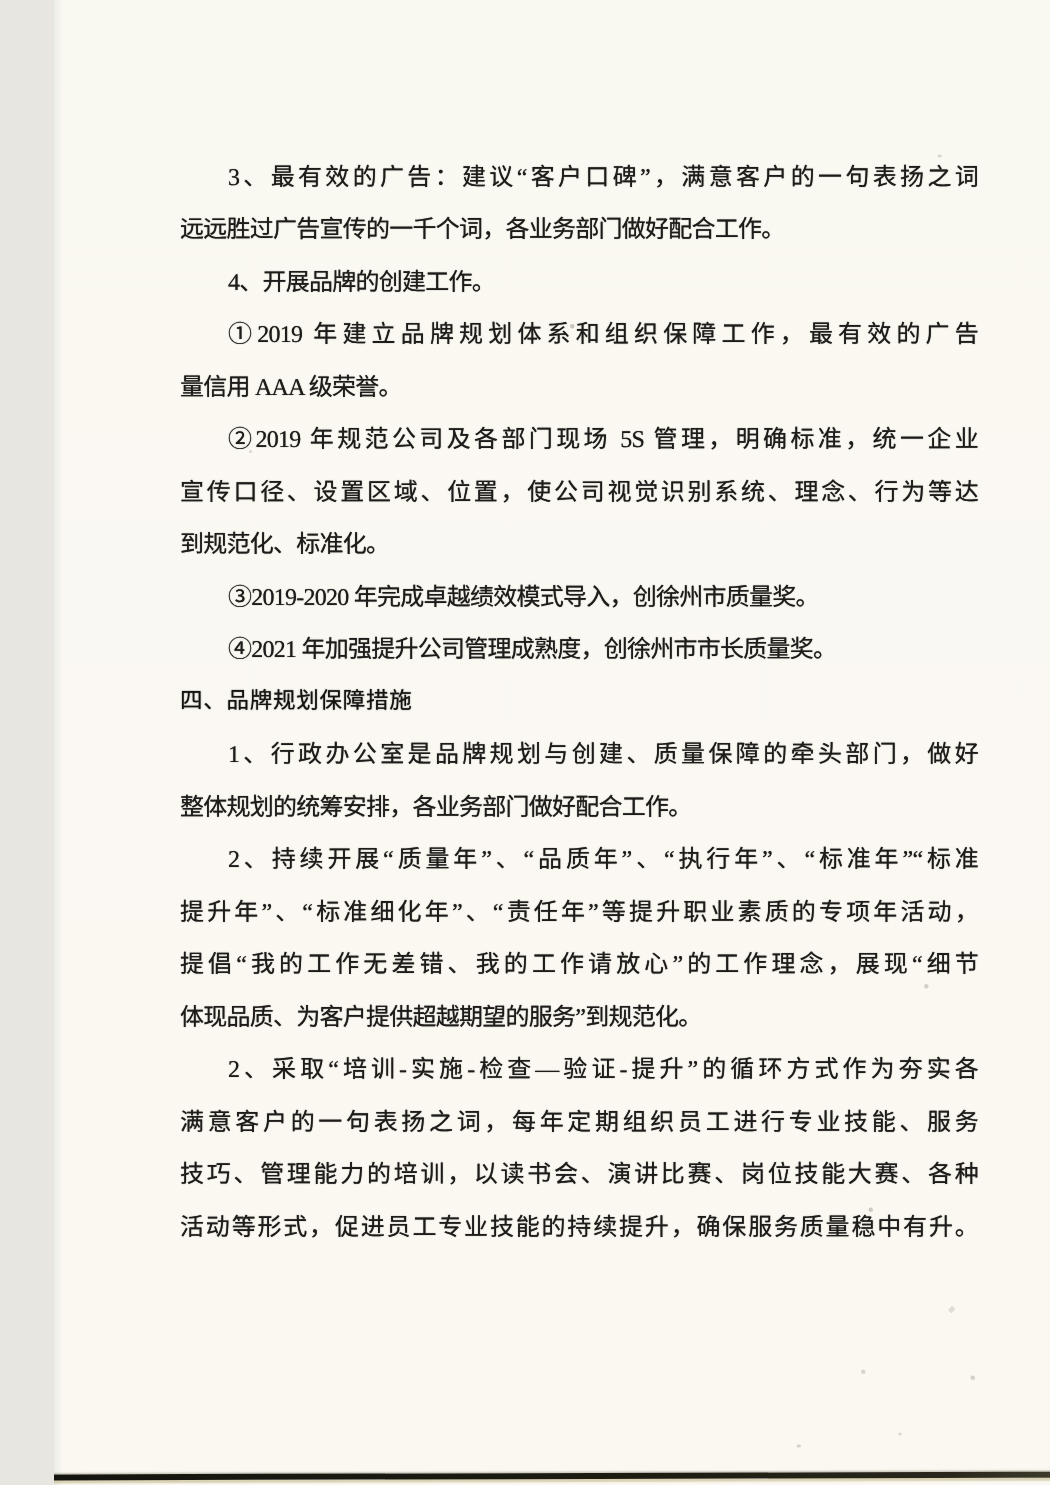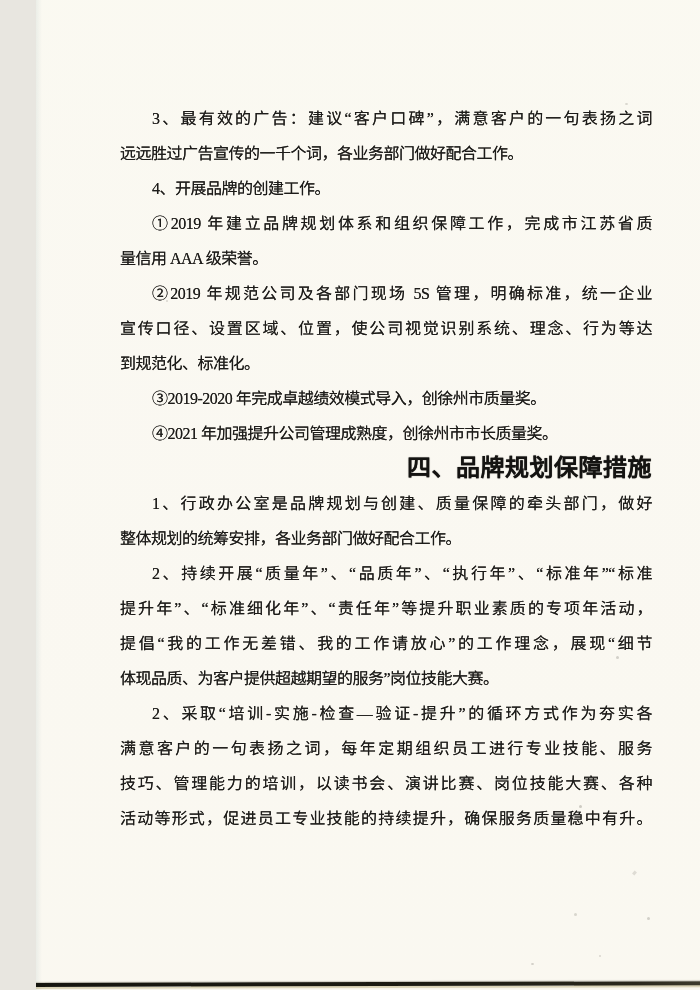--- a/index.html
+++ b/index.html
@@ -32,24 +32,23 @@
   }
   .ln.just{
     white-space:normal;
     text-align:justify;
     text-align-last:justify;
     -moz-text-align-last:justify;
   }
   .ln.ind{padding-left:32px;}
   .ln.ind.just{padding-left:32px;}
   .ln.h{
-    font-weight:bold;font-size:24px;letter-spacing:.5px;
+    font-weight:normal;font-size:15px;letter-spacing:.5px;
     color:#141311;
     text-shadow:0 0 .8px rgba(20,19,17,.9);
-    text-align:right;
   }
   
   .bottom-edge{
     position:absolute;left:-4px;top:982px;width:710px;height:4px;
     background:linear-gradient(90deg,#15150f 0%,#1c1b12 55%,#2a281c 85%,#4a4636 100%);
     transform:rotate(-0.15deg);
     box-shadow:0 2px 1px rgba(140,120,40,.30), 0 -1px 1px rgba(60,55,30,.25);
   }
   .corner-mark{
     position:absolute;right:0;top:0;width:13px;height:4px;
@@ -72,34 +71,34 @@
 </head>
 <body>
 
 <div class="page">
   <div class="edge-tint"></div>
 
   <div class="content">
     <div class="ln ind just">3、最有效的广告：建议“客户口碑”，满意客户的一句表扬之词</div>
     <div class="ln">远远胜过广告宣传的一千个词，各业务部门做好配合工作。</div>
     <div class="ln ind">4、开展品牌的创建工作。</div>
-    <div class="ln ind just">①2019 年建立品牌规划体系和组织保障工作，完成市江苏省质</div>
+    <div class="ln ind just">①2019 年建立品牌规划体系和组织保障工作，最有效的广告</div>
     <div class="ln">量信用 AAA 级荣誉。</div>
     <div class="ln ind just">②2019 年规范公司及各部门现场 5S 管理，明确标准，统一企业</div>
     <div class="ln just">宣传口径、设置区域、位置，使公司视觉识别系统、理念、行为等达</div>
     <div class="ln">到规范化、标准化。</div>
     <div class="ln ind">③2019-2020 年完成卓越绩效模式导入，创徐州市质量奖。</div>
     <div class="ln ind">④2021 年加强提升公司管理成熟度，创徐州市市长质量奖。</div>
     <div class="ln h">四、品牌规划保障措施</div>
     <div class="ln ind just">1、行政办公室是品牌规划与创建、质量保障的牵头部门，做好</div>
     <div class="ln">整体规划的统筹安排，各业务部门做好配合工作。</div>
     <div class="ln ind just">2、持续开展“质量年”、“品质年”、“执行年”、“标准年”“标准</div>
     <div class="ln just">提升年”、“标准细化年”、“责任年”等提升职业素质的专项年活动，</div>
     <div class="ln just">提倡“我的工作无差错、我的工作请放心”的工作理念，展现“细节</div>
-    <div class="ln">体现品质、为客户提供超越期望的服务”岗位技能大赛。</div>
+    <div class="ln">体现品质、为客户提供超越期望的服务”到规范化。</div>
     <div class="ln ind just">2、采取“培训-实施-检查—验证-提升”的循环方式作为夯实各</div>
     <div class="ln just">满意客户的一句表扬之词，每年定期组织员工进行专业技能、服务</div>
     <div class="ln just">技巧、管理能力的培训，以读书会、演讲比赛、岗位技能大赛、各种</div>
     <div class="ln just">活动等形式，促进员工专业技能的持续提升，确保服务质量稳中有升。</div>
   </div>
 
   <div class="corner-mark"></div>
   <div class="bottom-edge"></div>
 
   <div class="speck s1"></div>

